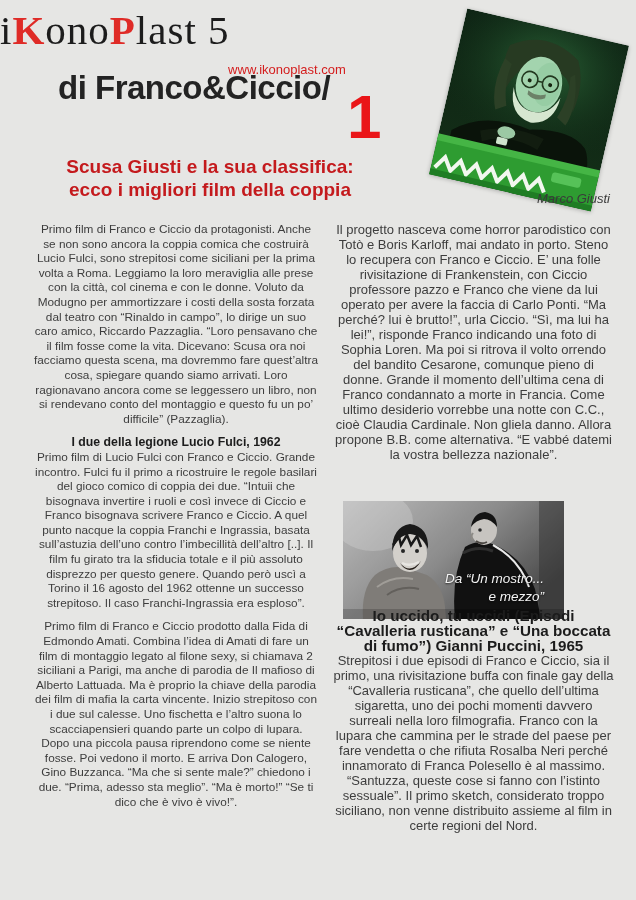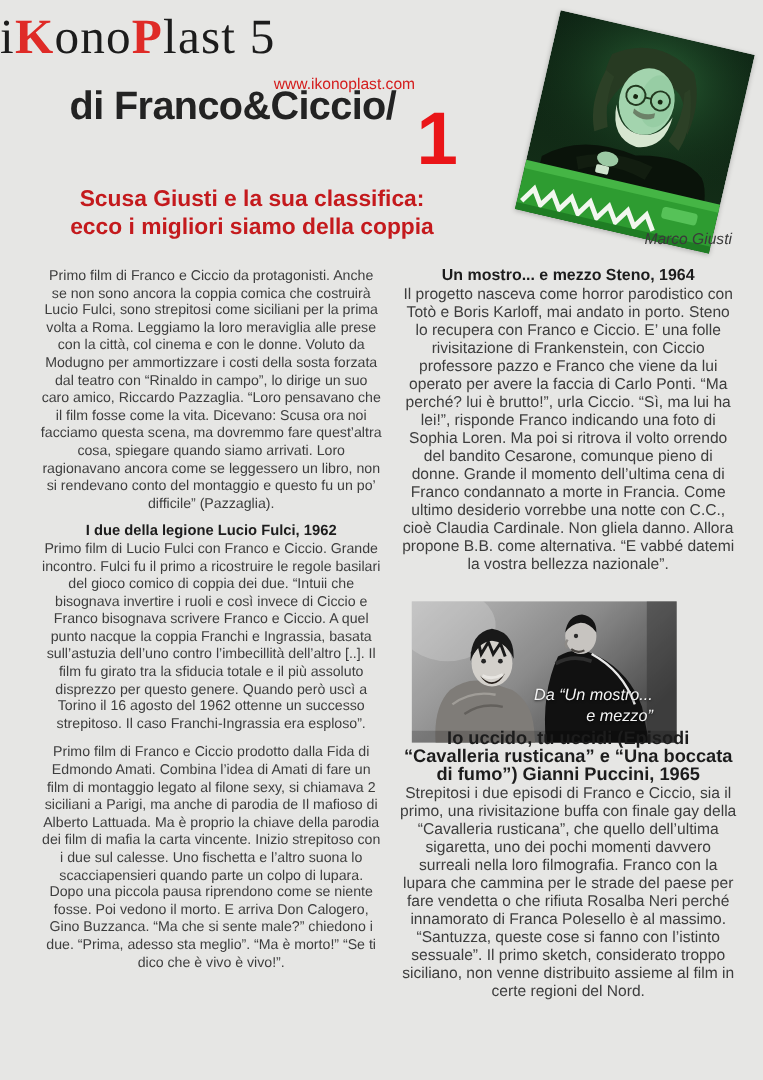--- a/index.html
+++ b/index.html
@@ -77,21 +77,21 @@
 
   <div class="website">www.ikonoplast.com</div>
 
   <div class="headline">
     <div>di Franco&amp;Ciccio/</div>
   </div>
   <div class="issue-number">1</div>
 
   <div class="subtitle">
     <div>Scusa Giusti e la sua classifica:</div>
-    <div>ecco i migliori siamo della coppia</div>
+    <div>ecco i migliori film della coppia</div>
   </div>
 
   <div class="portrait">
     <svg viewBox="0 0 166 170">
       <defs>
         <linearGradient id="pbg" x1="0" y1="0" x2="0" y2="1">
           <stop offset="0" stop-color="#0d2113"></stop>
           <stop offset="1" stop-color="#143018"></stop>
         </linearGradient>
         <radialGradient id="glow" cx="0.55" cy="0.3" r="0.7">
@@ -140,21 +140,20 @@
       <h3>I due della legione Lucio Fulci, 1962</h3>
       <p>Primo film di Lucio Fulci con Franco e Ciccio. Grande incontro. Fulci fu il primo a ricostruire le regole basilari del gioco comico di coppia dei due. “Intuii che bisognava invertire i ruoli e così invece di Ciccio e Franco bisognava scrivere Franco e Ciccio. A quel punto nacque la coppia Franchi e Ingrassia, basata sull’astuzia dell’uno contro l’imbecillità dell’altro [..]. Il film fu girato tra la sfiducia totale e il più assoluto disprezzo per questo genere. Quando però uscì a Torino il 16 agosto del 1962 ottenne un successo strepitoso. Il caso Franchi-Ingrassia era esploso”.</p>
     </div>
     <div class="article">
       <p>Primo film di Franco e Ciccio prodotto dalla Fida di Edmondo Amati. Combina l’idea di Amati di fare un film di montaggio legato al filone sexy, si chiamava 2 siciliani a Parigi, ma anche di parodia de Il mafioso di Alberto Lattuada. Ma è proprio la chiave della parodia dei film di mafia la carta vincente. Inizio strepitoso con i due sul calesse. Uno fischetta e l’altro suona lo scacciapensieri quando parte un colpo di lupara. Dopo una piccola pausa riprendono come se niente fosse. Poi vedono il morto. E arriva Don Calogero, Gino Buzzanca. “Ma che si sente male?” chiedono i due. “Prima, adesso sta meglio”. “Ma è morto!” “Se ti dico che è vivo è vivo!”.</p>
     </div>
   </div>
 
   <div class="col col-right">
     <div class="article">
-      <h3>Un mostro... e mezzo Steno, 1964</h3>
       <p>Il progetto nasceva come horror parodistico con Totò e Boris Karloff, mai andato in porto. Steno lo recupera con Franco e Ciccio. E’ una folle rivisitazione di Frankenstein, con Ciccio professore pazzo e Franco che viene da lui operato per avere la faccia di Carlo Ponti. “Ma perché? lui è brutto!”, urla Ciccio. “Sì, ma lui ha lei!”, risponde Franco indicando una foto di Sophia Loren. Ma poi si ritrova il volto orrendo del bandito Cesarone, comunque pieno di donne. Grande il momento dell’ultima cena di Franco condannato a morte in Francia. Come ultimo desiderio vorrebbe una notte con C.C., cioè Claudia Cardinale. Non gliela danno. Allora propone B.B. come alternativa. “E vabbé datemi la vostra bellezza nazionale”.</p>
     </div>
   </div>
 
   <div class="still">
     <svg viewBox="0 0 221 118">
       <defs>
         <linearGradient id="sbg" x1="0" y1="0" x2="1" y2="0.6">
           <stop offset="0" stop-color="#c9c9c9"></stop>
           <stop offset="0.55" stop-color="#939393"></stop>

